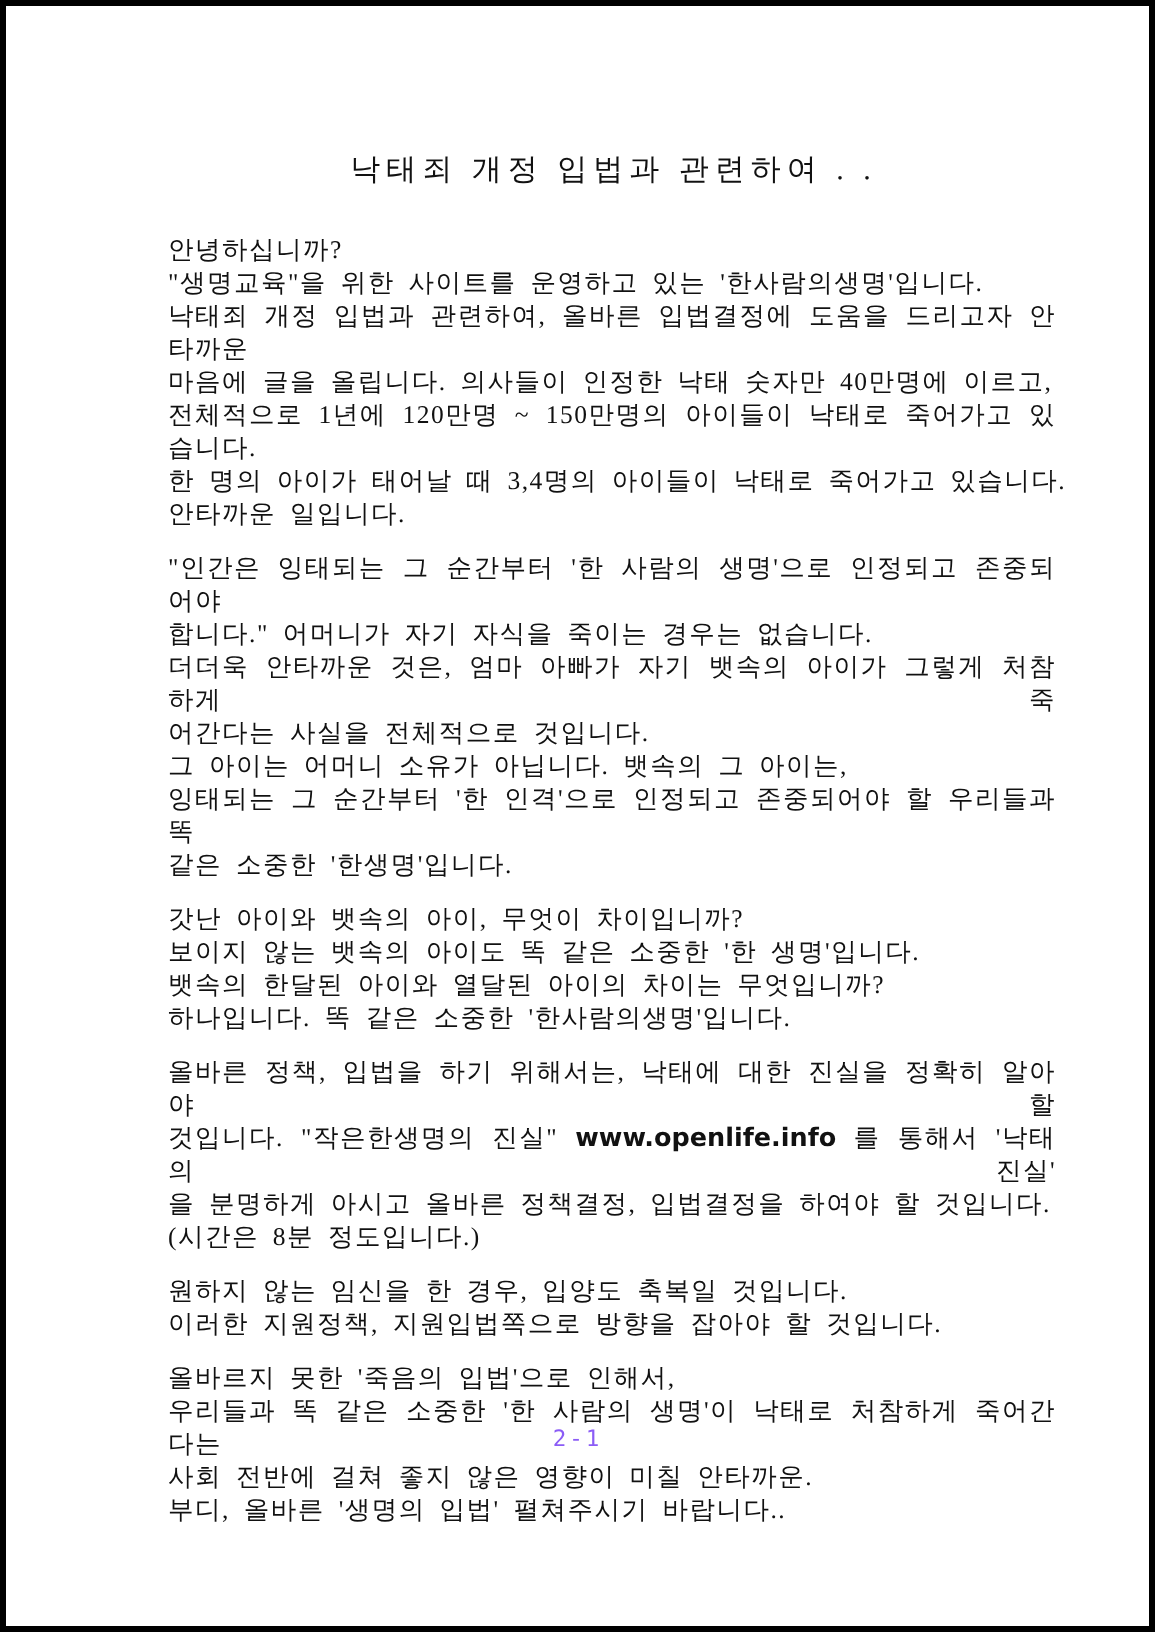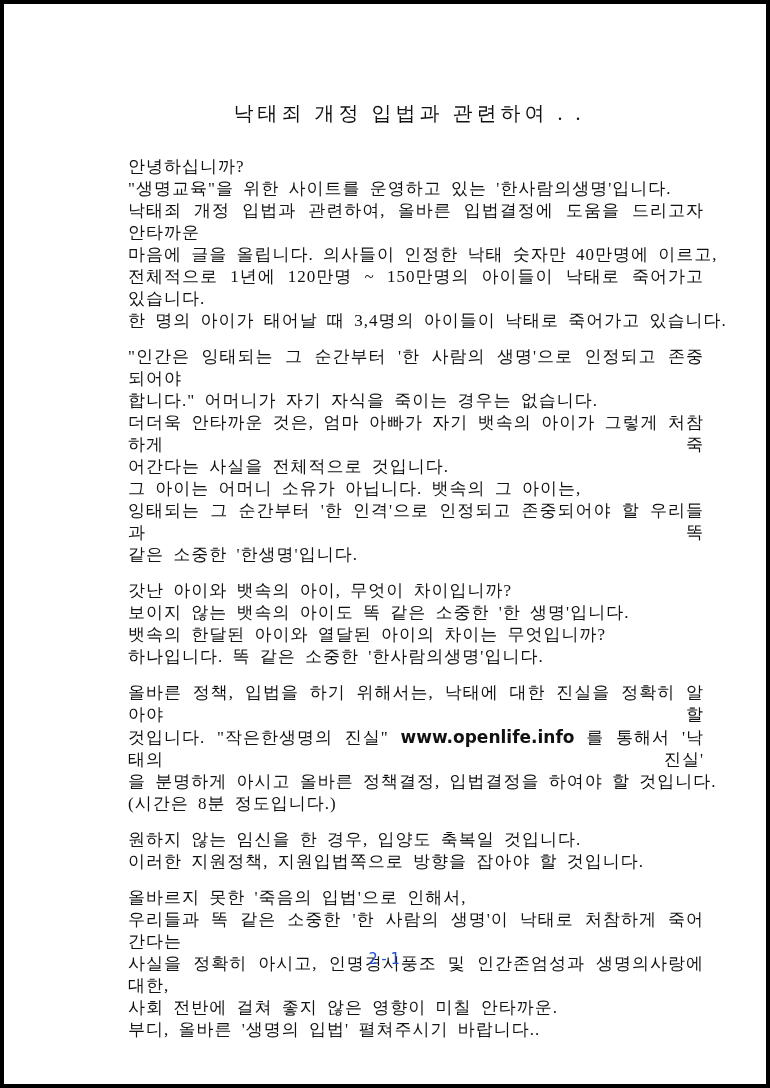--- a/index.html
+++ b/index.html
@@ -18,22 +18,21 @@
     padding-top: 97px;
     margin: 0 0 31px 0;
     text-align: center;
     font-size: 20px;
     line-height: 24px;
     letter-spacing: 4px;
     font-weight: normal;
     padding-left: 48px;
   }
   .content {
-    padding: 0 62px 0 80px;
-    margin-left: 44px;
+    padding: 0 62px 0 108px;
   }
   .paragraph { margin: 0 0 14px 0; }
   .line {
     font-size: 17px;
     line-height: 22px;
     letter-spacing: 1px;
     word-spacing: 4px;
     white-space: nowrap;
   }
   .line.justify {
@@ -48,36 +47,37 @@
   }
   .page-number {
     position: absolute;
     top: 946px;
     left: 0;
     right: 0;
     text-align: center;
     font-size: 15px;
     letter-spacing: 2px;
     font-family: "DejaVu Sans Mono", monospace;
-    color: #1d4ed8;
+    color: #8b5cf6;
   }
 </style>
 </head>
 <body>
 
 <div class="page">
   <h1 class="title">낙태죄 개정 입법과 관련하여 . .</h1>
   <div class="content">
       <div class="paragraph">
         <div class="line">안녕하십니까?</div>
         <div class="line">"생명교육"을 위한 사이트를 운영하고 있는 '한사람의생명'입니다.</div>
         <div class="line justify">낙태죄 개정 입법과 관련하여, 올바른 입법결정에 도움을 드리고자 안타까운</div>
         <div class="line">마음에 글을 올립니다. 의사들이 인정한 낙태 숫자만 40만명에 이르고,</div>
         <div class="line justify">전체적으로 1년에 120만명 ~ 150만명의 아이들이 낙태로 죽어가고 있습니다.</div>
         <div class="line">한 명의 아이가 태어날 때 3,4명의 아이들이 낙태로 죽어가고 있습니다.</div>
+        <div class="line">안타까운 일입니다.</div>
       </div>
       <div class="paragraph">
         <div class="line justify">"인간은 잉태되는 그 순간부터 '한 사람의 생명'으로 인정되고 존중되어야</div>
         <div class="line">합니다." 어머니가 자기 자식을 죽이는 경우는 없습니다.</div>
         <div class="line justify">더더욱 안타까운 것은, 엄마 아빠가 자기 뱃속의 아이가 그렇게 처참하게 죽</div>
         <div class="line">어간다는 사실을 전체적으로 것입니다.</div>
         <div class="line">그 아이는 어머니 소유가 아닙니다. 뱃속의 그 아이는,</div>
         <div class="line justify">잉태되는 그 순간부터 '한 인격'으로 인정되고 존중되어야 할 우리들과 똑</div>
         <div class="line">같은 소중한 '한생명'입니다.</div>
       </div>
@@ -93,19 +93,18 @@
         <div class="line">을 분명하게 아시고 올바른 정책결정, 입법결정을 하여야 할 것입니다.</div>
         <div class="line">(시간은 8분 정도입니다.)</div>
       </div>
       <div class="paragraph">
         <div class="line">원하지 않는 임신을 한 경우, 입양도 축복일 것입니다.</div>
         <div class="line">이러한 지원정책, 지원입법쪽으로 방향을 잡아야 할 것입니다.</div>
       </div>
       <div class="paragraph">
         <div class="line">올바르지 못한 '죽음의 입법'으로 인해서,</div>
         <div class="line justify">우리들과 똑 같은 소중한 '한 사람의 생명'이 낙태로 처참하게 죽어간다는</div>
-        <div class="line justify">사실을 정확히 아시고, 인명경시풍조 및 인간존엄성과 생명의사랑에 대한,</div>
         <div class="line">사회 전반에 걸쳐 좋지 않은 영향이 미칠 안타까운.</div>
         <div class="line">부디, 올바른 '생명의 입법' 펼쳐주시기 바랍니다..</div>
       </div>
     </div>
   <div class="page-number">2-1</div>
 </div>
 
 </body></html>

